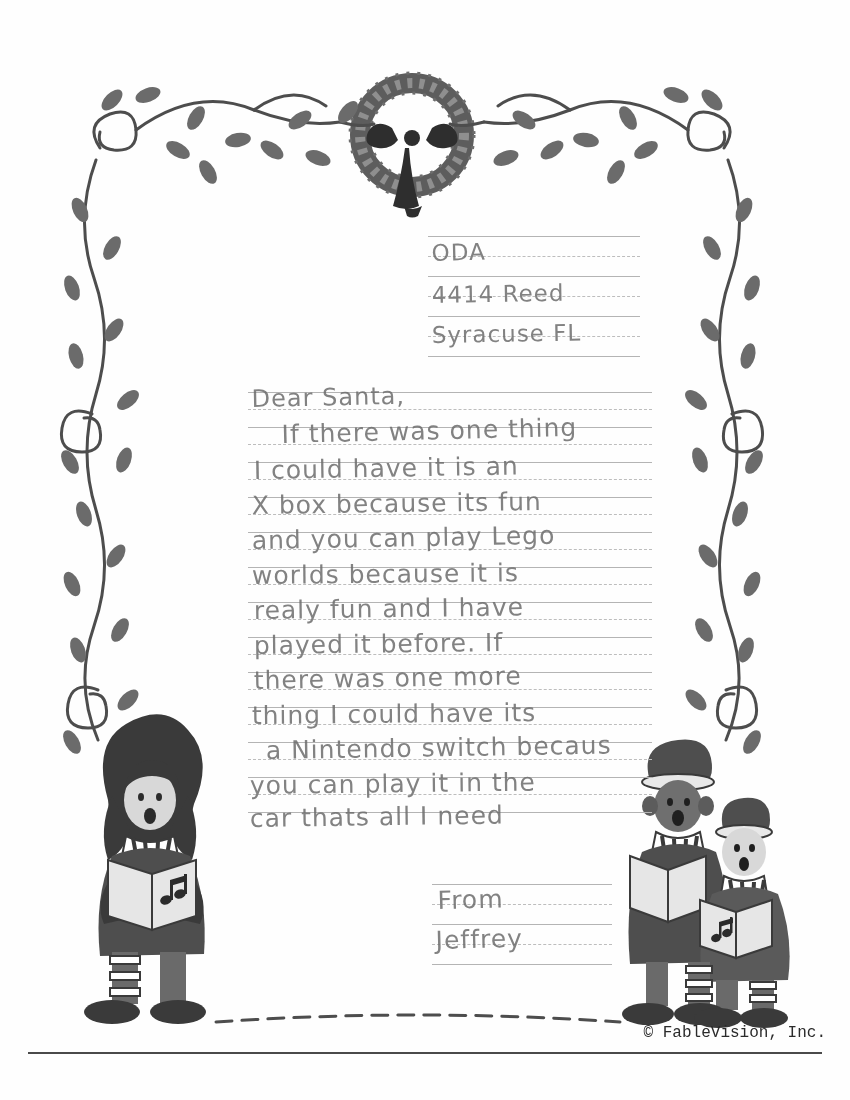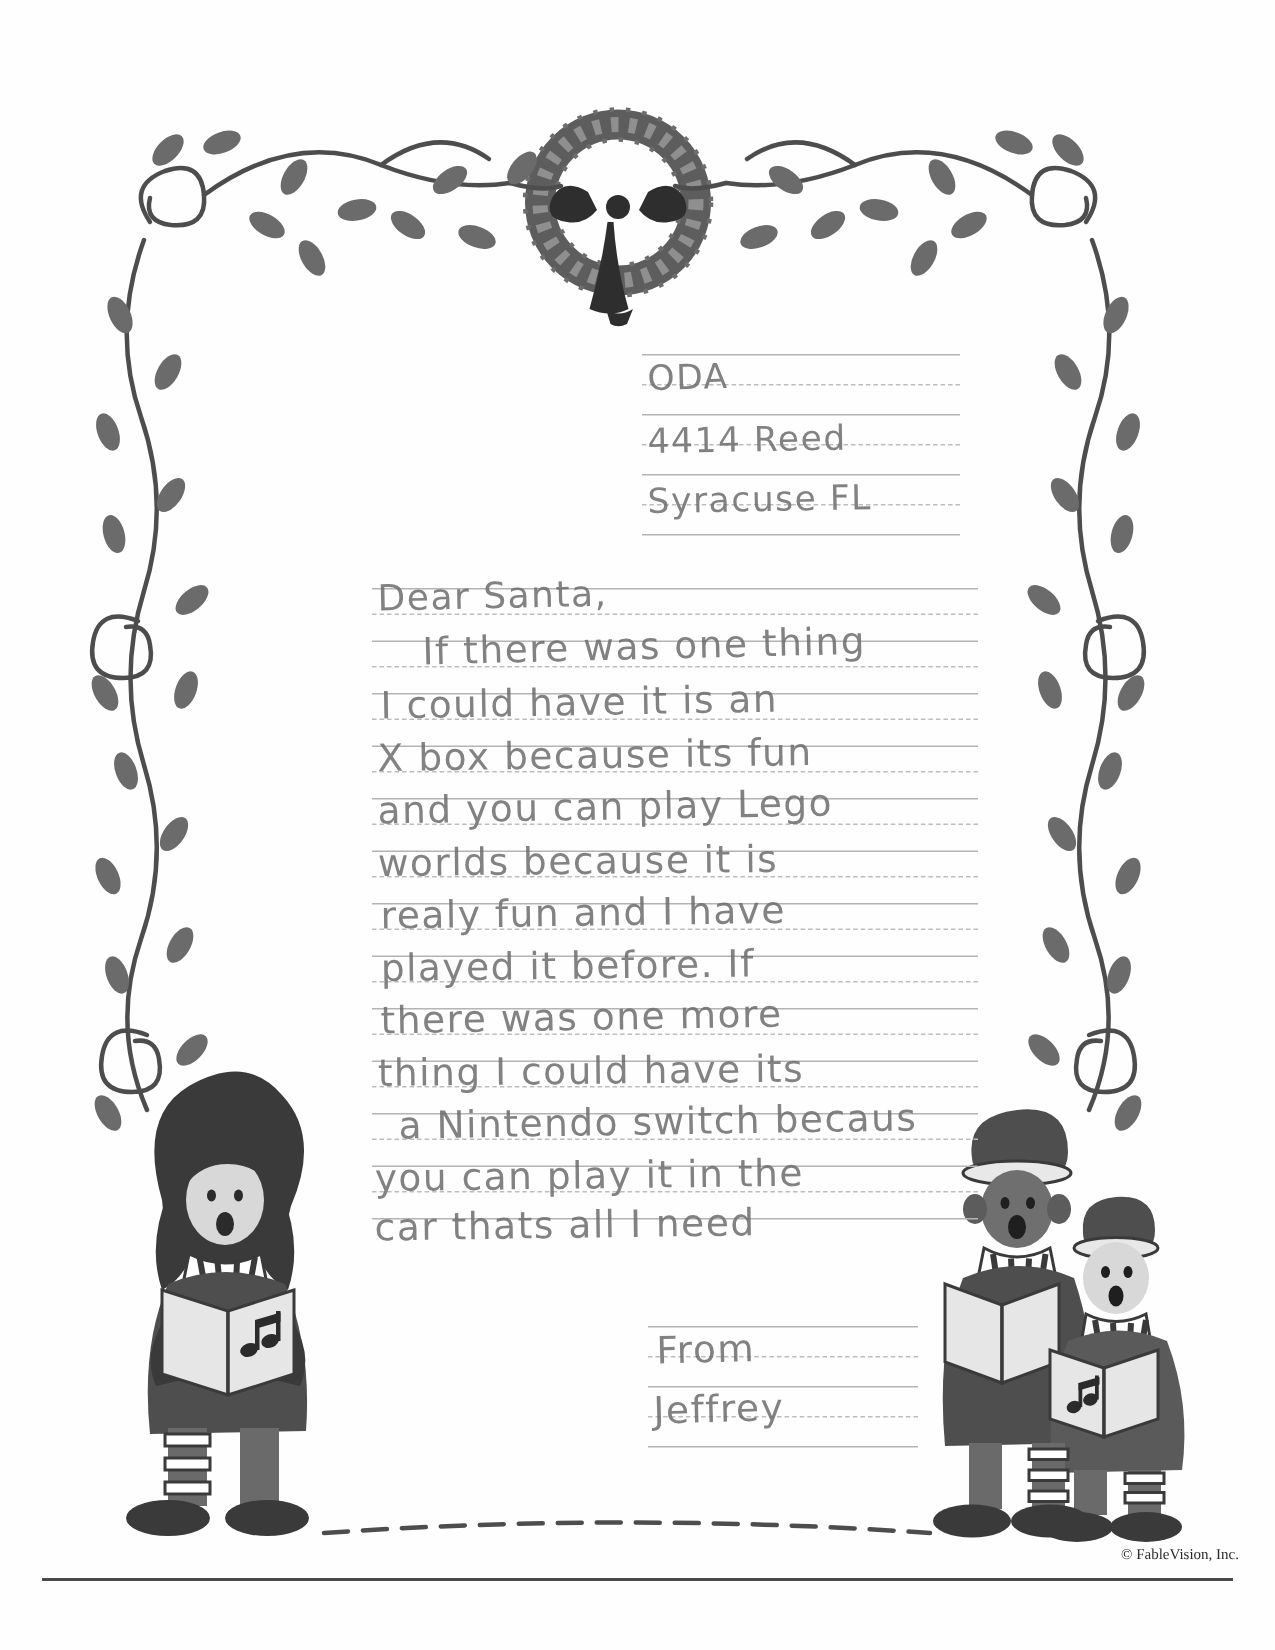--- a/index.html
+++ b/index.html
@@ -67,23 +67,23 @@
     font-size: 25px;
   }
   .hand.sign {
     font-size: 25px;
   }
 
   .footer-credit {
     position: absolute;
     right: 24px;
     bottom: 58px;
-    font-size: 10px;
+    font-size: 16px;
     color: #2b2b2b;
-    font-family: Liberation Serif, serif;
+    font-family: Liberation Mono, monospace;
   }
 
   .bottom-rule {
     position: absolute;
     left: 28px;
     bottom: 46px;
     width: 794px;
     border-top: 2px solid #4a4a4a;
   }
 </style>

